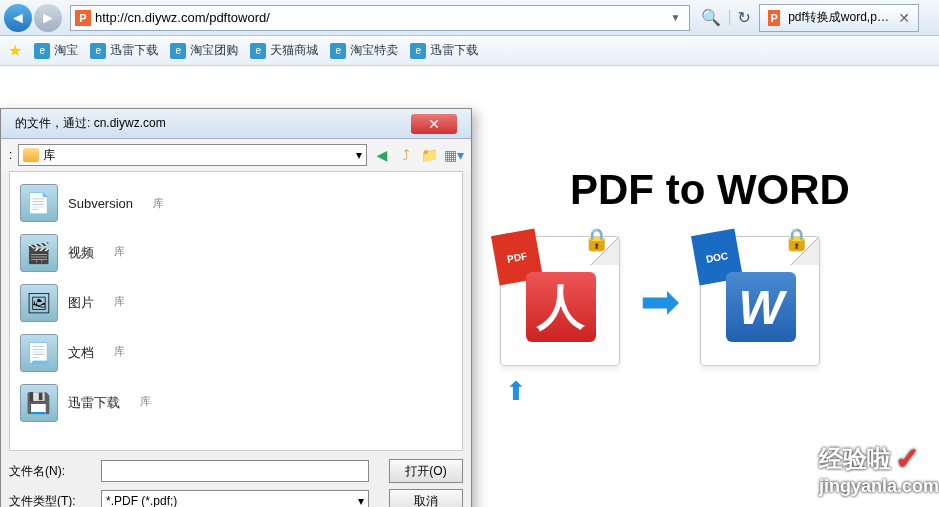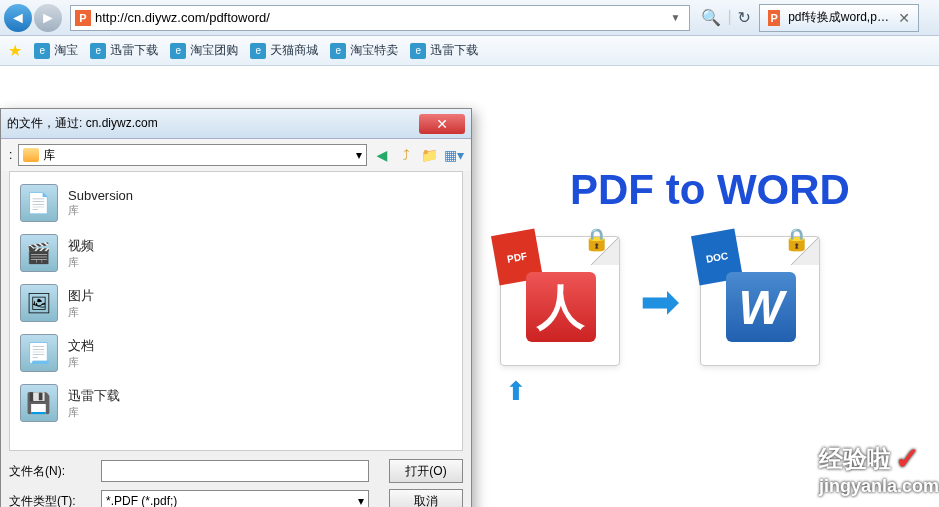--- a/index.html
+++ b/index.html
@@ -19,21 +19,21 @@
     .tab-close { font-size: 14px; color: #666; cursor: pointer; }
     
     
     .bookmarks { height: 30px; background: linear-gradient(#f8fbfe, #e8f0f8); display: flex; align-items: center; padding: 0 8px; gap: 12px; border-bottom: 1px solid #c8d4e0; }
     .bm-item { display: flex; align-items: center; gap: 4px; font-size: 12px; color: #234; cursor: pointer; }
     .bm-star { color: #fc0; font-size: 16px; }
     .bm-icon { width: 16px; height: 16px; background: #39c; color: #fff; font-size: 10px; display: flex; align-items: center; justify-content: center; border-radius: 2px; }
     
     
     .page { position: absolute; top: 66px; left: 0; right: 0; bottom: 0; background: #fff; }
-    .hero-title { position: absolute; top: 100px; left: 570px; font-size: 42px; font-weight: bold; color: #1d4ed8; text-shadow: 1px 1px 0 #fff; }
+    .hero-title { position: absolute; top: 100px; left: 570px; font-size: 42px; font-weight: bold; color: #000000; text-shadow: 1px 1px 0 #fff; }
     .hero-icons { position: absolute; top: 170px; left: 500px; display: flex; align-items: center; gap: 20px; }
     .file-icon { width: 120px; height: 130px; background: #fff; border: 1px solid #ccc; border-radius: 4px; position: relative; box-shadow: 0 2px 6px rgba(0,0,0,0.1); }
     .file-corner { position: absolute; top: 0; right: 0; width: 28px; height: 28px; background: linear-gradient(135deg, transparent 48%, #bbb 50%, #eee 52%); }
     .ribbon { position: absolute; top: -5px; left: -6px; width: 44px; height: 50px; background: #d32; color: #fff; font-size: 10px; font-weight: bold; display: flex; align-items: center; justify-content: center; transform: rotate(-10deg); }
     .ribbon.blue { background: #1a6bc4; }
     .lock { position: absolute; top: -10px; right: 8px; font-size: 22px; color: #c8a850; }
     .app-logo { position: absolute; top: 35px; left: 25px; width: 70px; height: 70px; display: flex; align-items: center; justify-content: center; font-size: 48px; font-weight: bold; border-radius: 6px; }
     .pdf-logo { background: linear-gradient(#e55, #c22); color: #fff; }
     .word-logo { background: linear-gradient(#4a8ad0, #2060b0); color: #fff; font-style: italic; }
     .arrow-big { font-size: 48px; color: #2090e0; }
@@ -41,30 +41,30 @@
     .up-arrow { color: #2090e0; font-size: 26px; }
     
     
     .watermark { position: absolute; bottom: 10px; right: 0; text-align: right; color: #fff; text-shadow: 0 0 3px #555, 0 0 3px #555; font-weight: bold; }
     .wm-big { font-size: 24px; display: flex; align-items: center; gap: 4px; }
     .wm-check { color: #e33; font-size: 30px; }
     .wm-small { font-size: 18px; }
     
     
     .dialog { position: absolute; top: 108px; left: 0; width: 472px; background: #f0f0f0; border: 1px solid #888; box-shadow: 4px 4px 12px rgba(0,0,0,0.3); }
-    .dlg-title { height: 30px; background: linear-gradient(#eaf2fa, #cfe0f0); display: flex; align-items: center; justify-content: space-between; padding: 0 6px; font-size: 12px; border-bottom: 1px solid #aac; }
+    .dlg-title { height: 30px; background: linear-gradient(#eaf2fa, #cfe0f0); display: flex; align-items: center; justify-content: space-between; padding: 0 14px; font-size: 12px; border-bottom: 1px solid #aac; }
     .dlg-close { width: 46px; height: 20px; background: linear-gradient(#e77, #c33); border-radius: 3px; color: #fff; display: flex; align-items: center; justify-content: center; cursor: pointer; font-size: 14px; }
     .dlg-toolbar { height: 32px; display: flex; align-items: center; padding: 4px 8px; gap: 6px; background: #f4f4f4; }
     .dlg-path { flex: 1; height: 22px; background: #fff; border: 1px solid #888; display: flex; align-items: center; padding: 0 4px; font-size: 12px; gap: 4px; }
     .folder-ico { width: 16px; height: 14px; background: linear-gradient(#fd8, #fa3); border-radius: 2px; }
     .tool-ico { width: 18px; height: 18px; display: flex; align-items: center; justify-content: center; cursor: pointer; font-size: 14px; }
     .dlg-body { height: 280px; background: #fff; border: 1px solid #ccc; margin: 0 8px; overflow-y: auto; padding: 6px; }
     .lib-item { display: flex; align-items: center; gap: 10px; padding: 6px 4px; cursor: pointer; }
     .lib-thumb { width: 38px; height: 38px; background: linear-gradient(#bde, #8bc); border: 1px solid #89a; border-radius: 3px; display: flex; align-items: center; justify-content: center; font-size: 20px; }
-    .lib-text { display: flex; flex-direction: column; }
+    .lib-text { display: flex; flex-direction: row; gap: 20px; }
     .lib-name { font-size: 13px; color: #222; }
     .lib-sub { font-size: 11px; color: #888; }
     .dlg-footer { padding: 8px; display: flex; flex-direction: column; gap: 6px; font-size: 12px; }
     .dlg-row { display: flex; align-items: center; gap: 20px; }
     .dlg-label { width: 72px; }
     .dlg-input { flex: 1; height: 22px; background: #fff; border: 1px solid #888; padding: 0 4px; font-size: 12px; }
     .dlg-btn { width: 74px; height: 24px; background: linear-gradient(#fafafa, #e0e0e0); border: 1px solid #888; cursor: pointer; font-size: 12px; }
     .dlg-combo { flex: 1; height: 22px; background: #fff; border: 1px solid #888; display: flex; align-items: center; justify-content: space-between; padding: 0 4px; font-size: 12px; cursor: pointer; }
   </style>
 </head>

